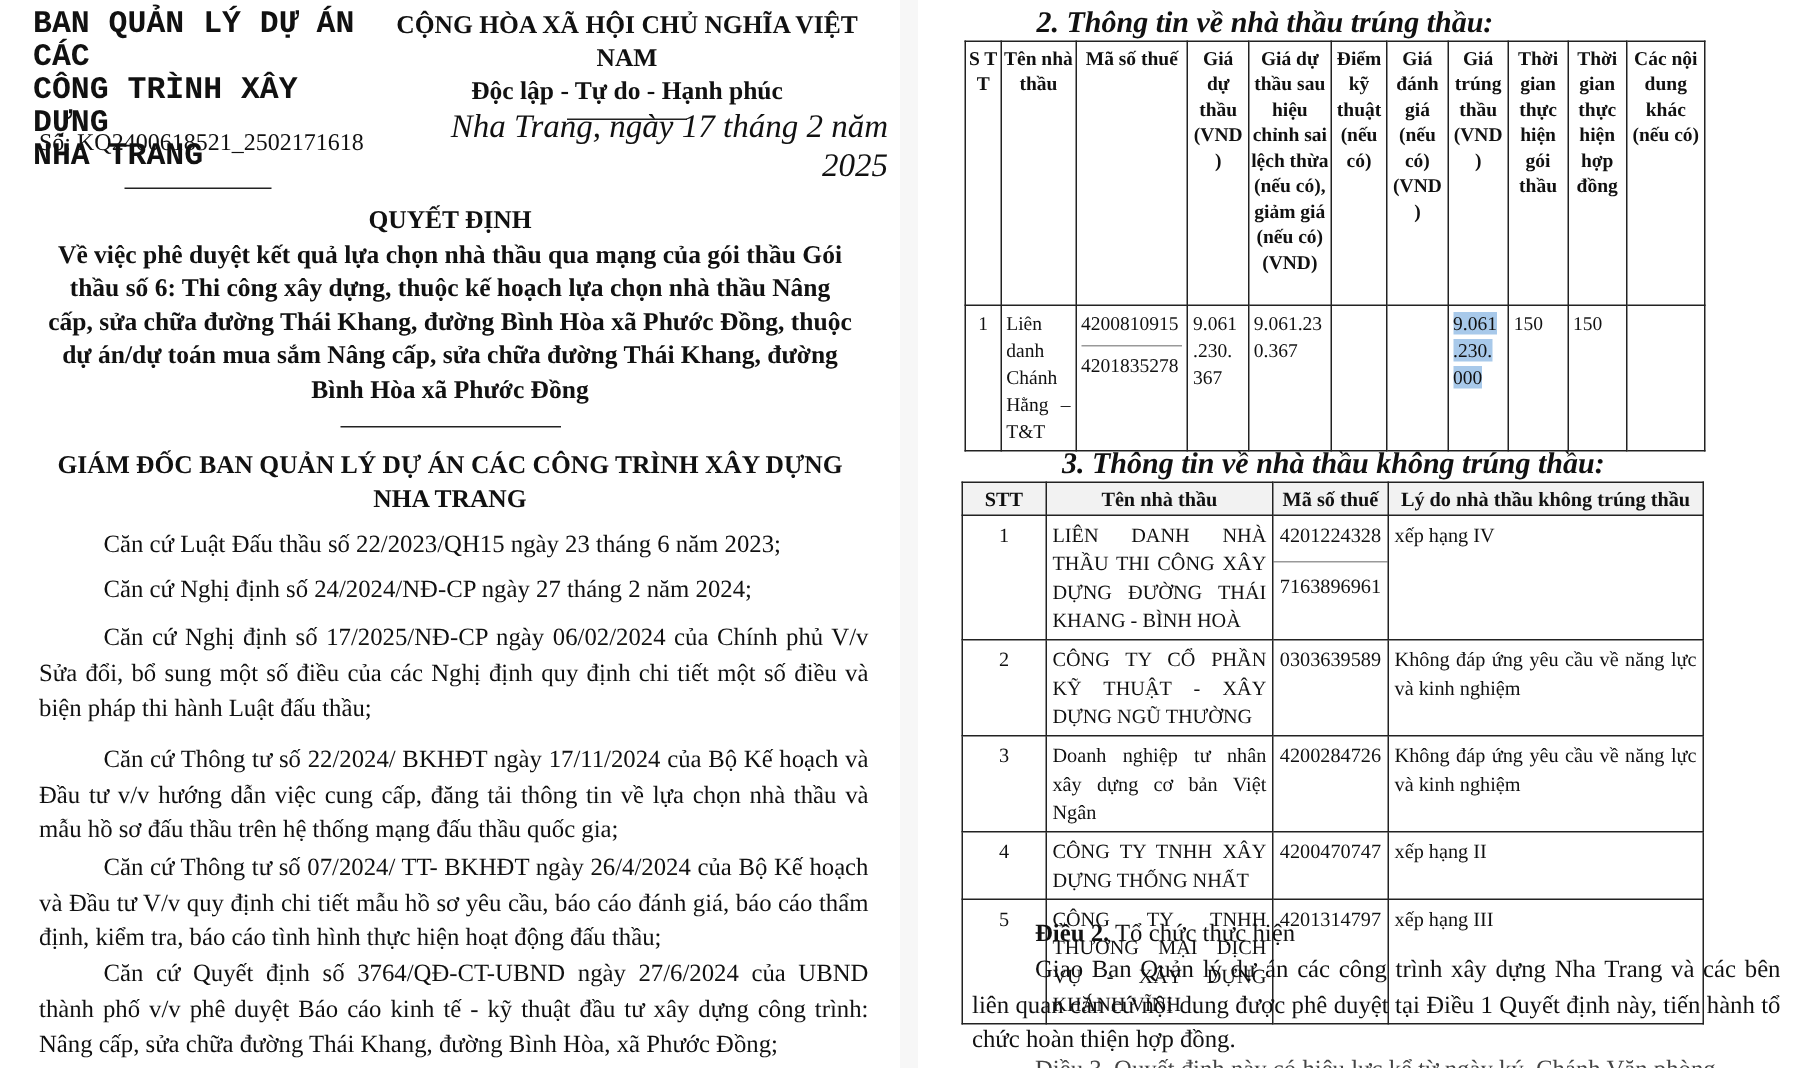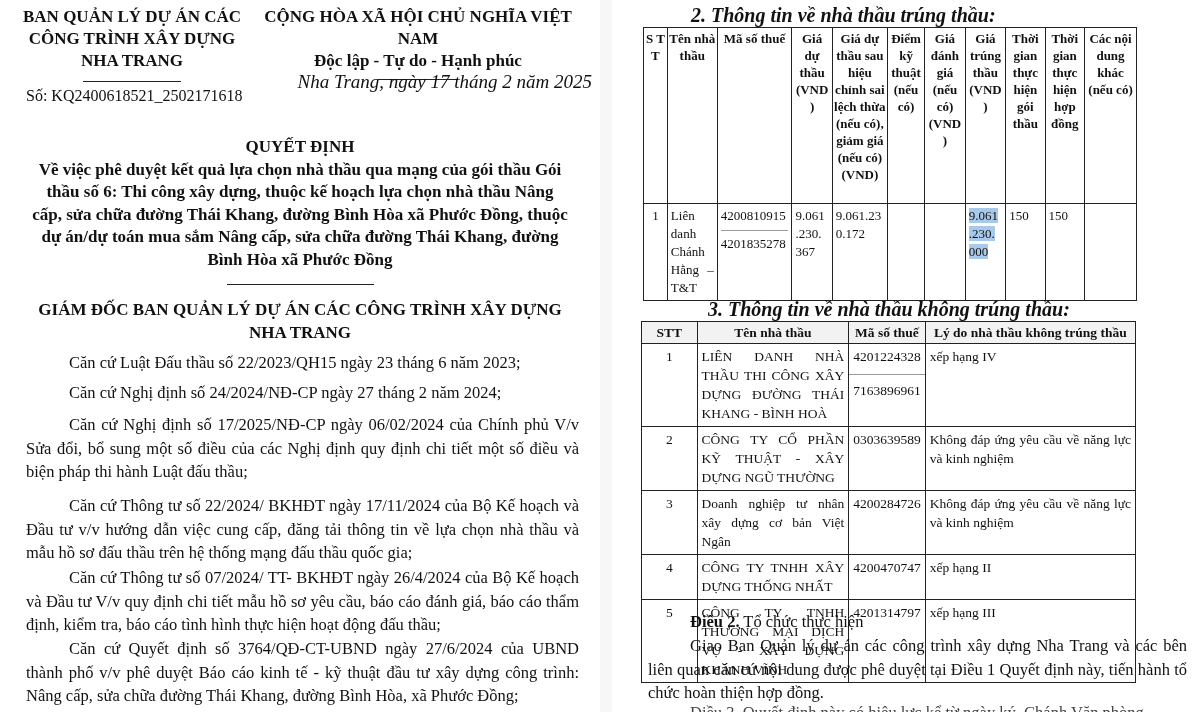--- a/index.html
+++ b/index.html
@@ -9,27 +9,27 @@
   .page { position: absolute; top: 0; height: 712px; background: #fff; overflow: hidden; }
   .page-left { left: 0; width: 600px; }
   .page-right { left: 612px; width: 588px; }
   .page-gap { position: absolute; left: 600px; top: 0; width: 12px; height: 712px; background: #f7f7f7; }
   .page-right-shadow { position: absolute; left: 612px; top: 0; width: 588px; height: 6px;
     background: linear-gradient(#e4e4e4, #ffffff); }
   .page-left-shadow { position: absolute; left: 0; top: 0; width: 600px; height: 4px;
     background: linear-gradient(#eeeeee, #ffffff); }
 
   
-  .hdr-left { position: absolute; left: 22px; top: 6px; width: 220px; text-align: center; font-weight: bold; font-size: 17px; line-height: 22px; }
+  .hdr-left { position: absolute; left: 22px; top: 6px; width: 220px; text-align: left; font-weight: bold; font-size: 21px; line-height: 22px; font-family: Liberation Mono, monospace; }
   .hdr-right { position: absolute; left: 248px; top: 6px; width: 340px; text-align: center; font-weight: bold; font-size: 17px; line-height: 22px; }
   .rule { height: 1px; background: #222; margin: 0 auto; }
   .hdr-left .rule { width: 98px; margin-top: 9px; }
   .hdr-right .rule { width: 80px; margin-top: 7px; }
   .doc-number { position: absolute; left: 26px; top: 87px; font-size: 16px; }
-  .place-date { position: absolute; left: 268px; top: 71px; width: 324px; text-align: right; font-style: italic; font-size: 19px; }
+  .place-date { position: absolute; left: 268px; top: 71px; width: 324px; text-align: right; font-style: italic; font-size: 22px; }
 
   .title-block { position: absolute; left: 30px; top: 136px; width: 540px; text-align: center; font-weight: bold; font-size: 17px; line-height: 22.5px; }
   .title-block .rule { width: 147px; margin-top: 13px; }
 
   .authority { position: absolute; left: 30px; top: 298px; width: 540px; text-align: center; font-weight: bold; font-size: 17px; line-height: 23px; }
 
   .para { position: absolute; left: 26px; width: 553px; font-size: 16.5px; line-height: 23.5px; text-align: justify; }
   .para .indent { display: inline-block; width: 43px; }
 
   
@@ -132,21 +132,21 @@
     </tr>
     <tr>
       <td style="text-align:center">1</td>
       <td style="text-align:justify; text-align-last:justify;">Liên danh Chánh Hằng – T&amp;T</td>
       <td>
         <div>4200810915</div>
         <div class="tax-split"></div>
         <div>4201835278</div>
       </td>
       <td style="word-break:break-all">9.061 .230. 367</td>
-      <td style="word-break:break-all">9.061.23 0.172</td>
+      <td style="word-break:break-all">9.061.23 0.367</td>
       <td></td>
       <td></td>
       <td style="word-break:break-all"><span class="hl">9.061 .230. 000</span></td>
       <td>150</td>
       <td>150</td>
       <td></td>
     </tr>
   </tbody>
     </table>
 

